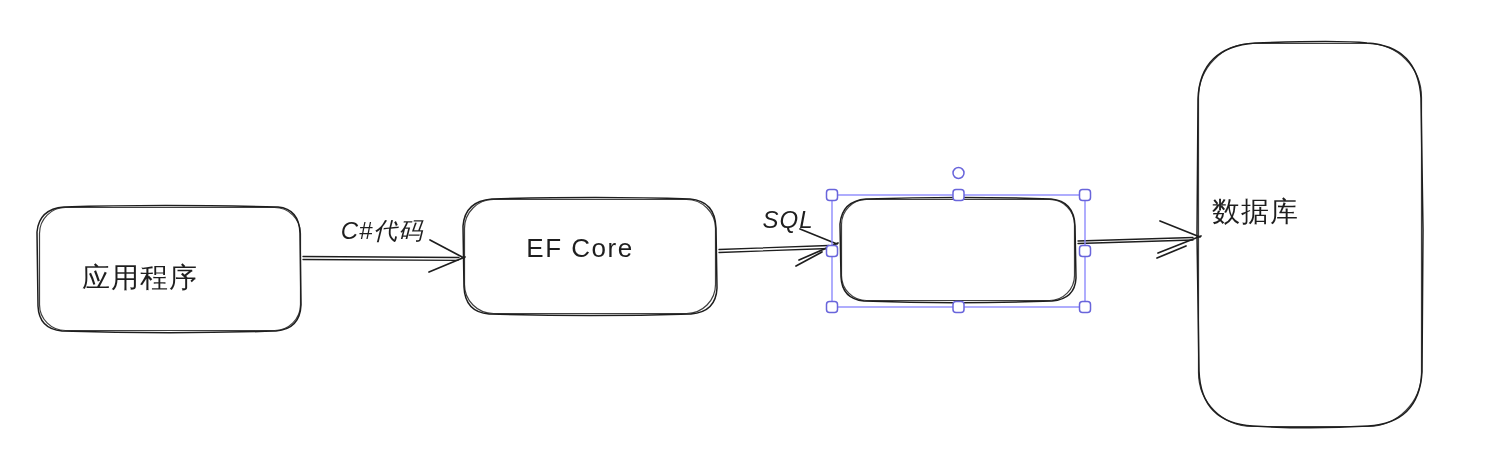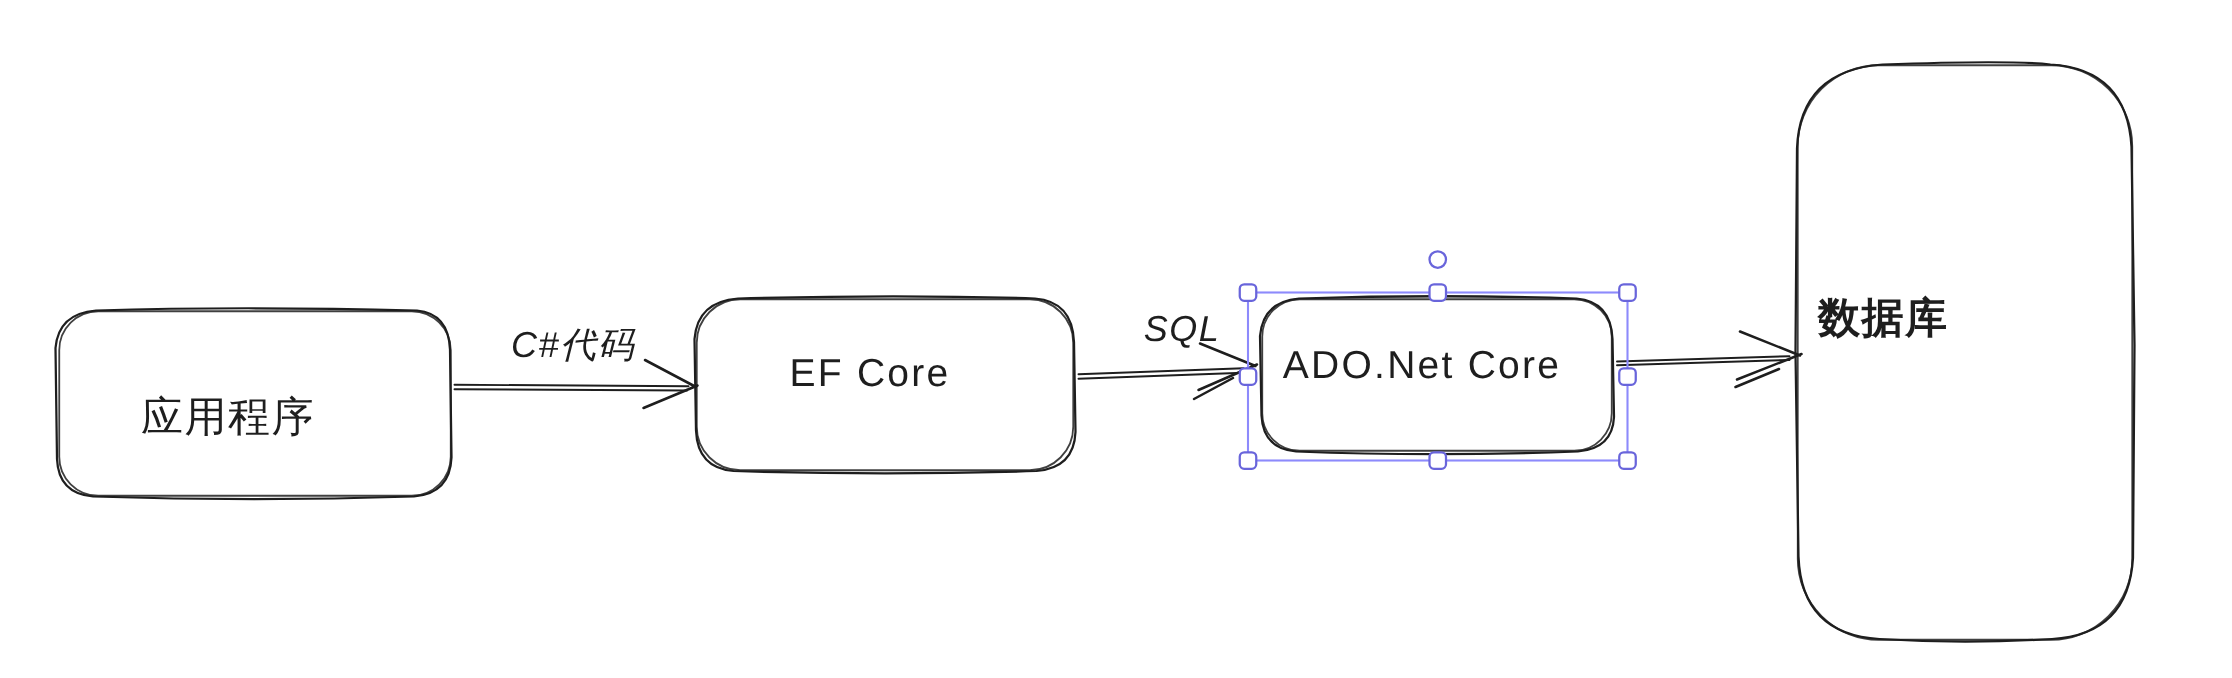--- a/index.html
+++ b/index.html
@@ -15,21 +15,21 @@
   .head{fill:none;stroke:var(--stroke,#1e1e1e);stroke-width:1.7;stroke-linecap:round;stroke-linejoin:round;}
   
   .sel-outline{fill:none;stroke:var(--accent-outline,#8d8afc);stroke-width:1.4;}
   .handle{fill:#ffffff;stroke:var(--accent,#6965db);stroke-width:1.5;}
   
   .lbl{position:absolute;transform:translate(-50%,-50%);white-space:nowrap;
        color:var(--stroke,#1e1e1e);line-height:1;}
   .cjk{font-size:28px;letter-spacing:1px;}
   .hand{font-size:26px;letter-spacing:1.5px;}
   .edge-lbl{font-size:24px;letter-spacing:1px;font-style:italic;}
-  .lbl-left{transform:translate(0,-50%);font-weight:bold;}
+  .lbl-left{transform:translate(0,-50%);}
 </style>
 </head>
 <body>
 
 <div id="canvas">
 
   <svg width="1488" height="452" viewBox="0 0 1488 452">
 
     <g>
       <path class="sk" d="M64 207 Q160 204 278 207 Q299 209 300 233 L301 305 Q300 329 276 331 Q170 334.5 62 331 Q39 329 38 306 L37 232 Q39 209 64 207 Z"></path>
@@ -73,20 +73,19 @@
       <rect class="handle" x="953" y="189.5" width="11" height="11" rx="3"></rect>
       <rect class="handle" x="1079.5" y="189.5" width="11" height="11" rx="3"></rect>
       <rect class="handle" x="826.5" y="245.5" width="11" height="11" rx="3"></rect>
       <rect class="handle" x="1079.5" y="245.5" width="11" height="11" rx="3"></rect>
       <rect class="handle" x="826.5" y="301.5" width="11" height="11" rx="3"></rect>
       <rect class="handle" x="953" y="301.5" width="11" height="11" rx="3"></rect>
       <rect class="handle" x="1079.5" y="301.5" width="11" height="11" rx="3"></rect>
     </g>
   </svg>
 
-  <div class="lbl cjk" style="left:152px;  top:278px;">应用程序</div>
+  <div class="lbl cjk" style="left:140px;  top:278px;">应用程序</div>
   <div class="lbl edge-lbl" style="left:382px;  top:231px;">C#代码</div>
   <div class="lbl hand" style="left:580px;  top:248px;">EF Core</div>
   <div class="lbl edge-lbl" style="left:756px;  top:220px;margin-left:32px;">SQL</div>
-  <div class="lbl hand" style="left:948px;  top:243px;">ADO.Net Core</div>
   <div class="lbl cjk lbl-left" style="left:1212px; top:212px;">数据库</div>
 
 </div>
 
 </body></html>

